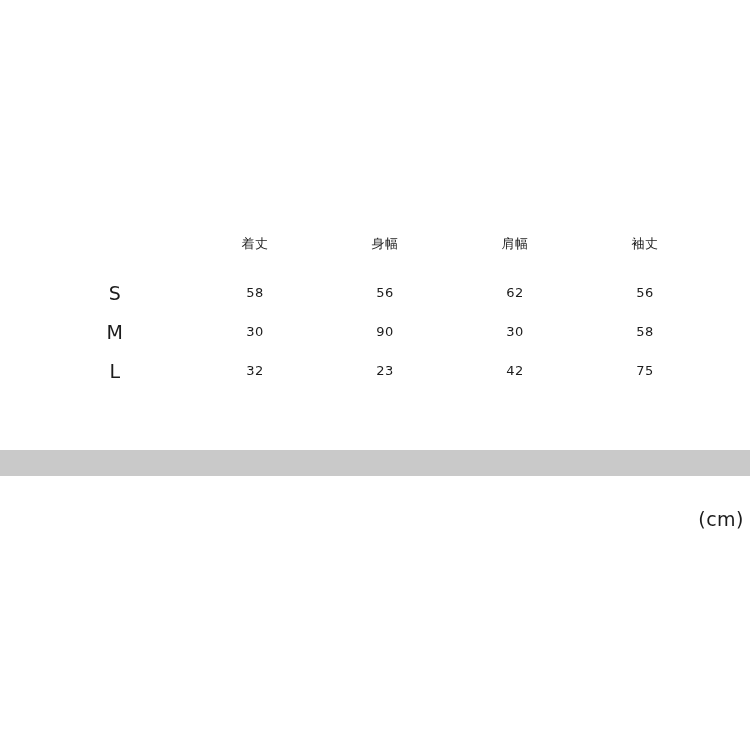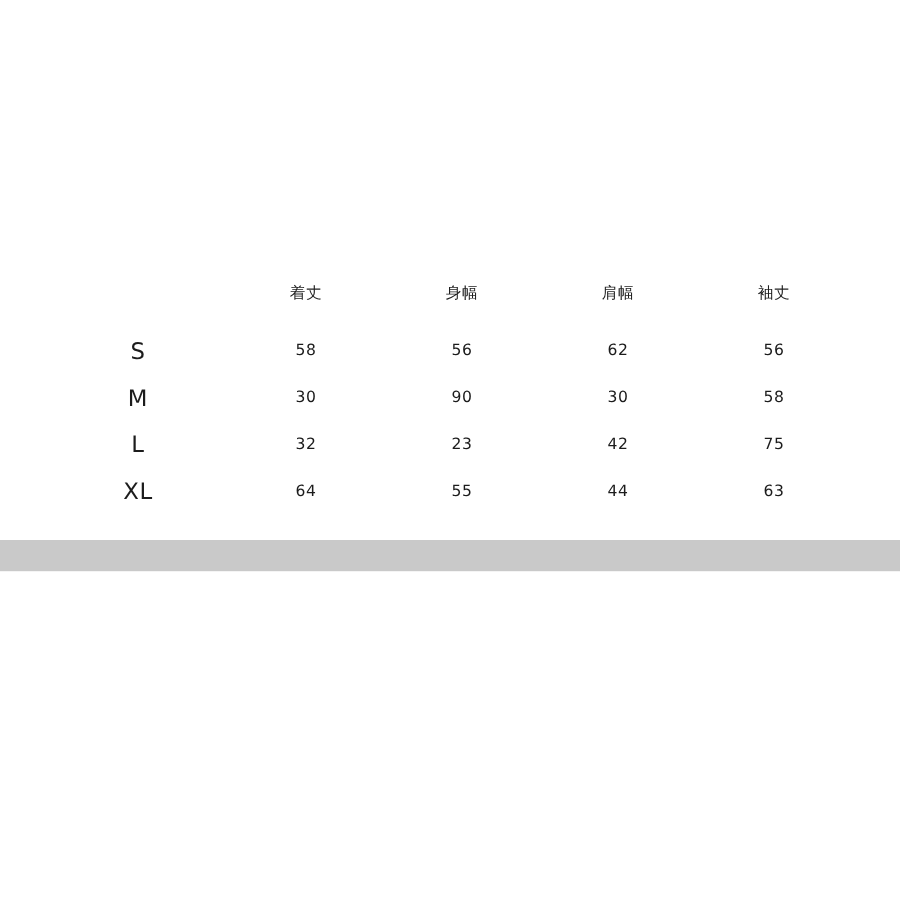--- a/index.html
+++ b/index.html
@@ -115,26 +115,20 @@
         <td>30</td>
         <td>58</td>
       </tr>
       <tr>
         <td class="row-label">L</td>
         <td>32</td>
         <td>23</td>
         <td>42</td>
         <td>75</td>
       </tr>
-      <tr>
-        <td class="row-label">XL</td>
-        <td>64</td>
-        <td>55</td>
-        <td>44</td>
-        <td>63</td>
-      </tr>
     </tbody>
   </table>
 
   <div class="gray-band"></div>
 
+  <div class="unit-note">(cm)</div>
 
 </div>
 
 </body></html>

